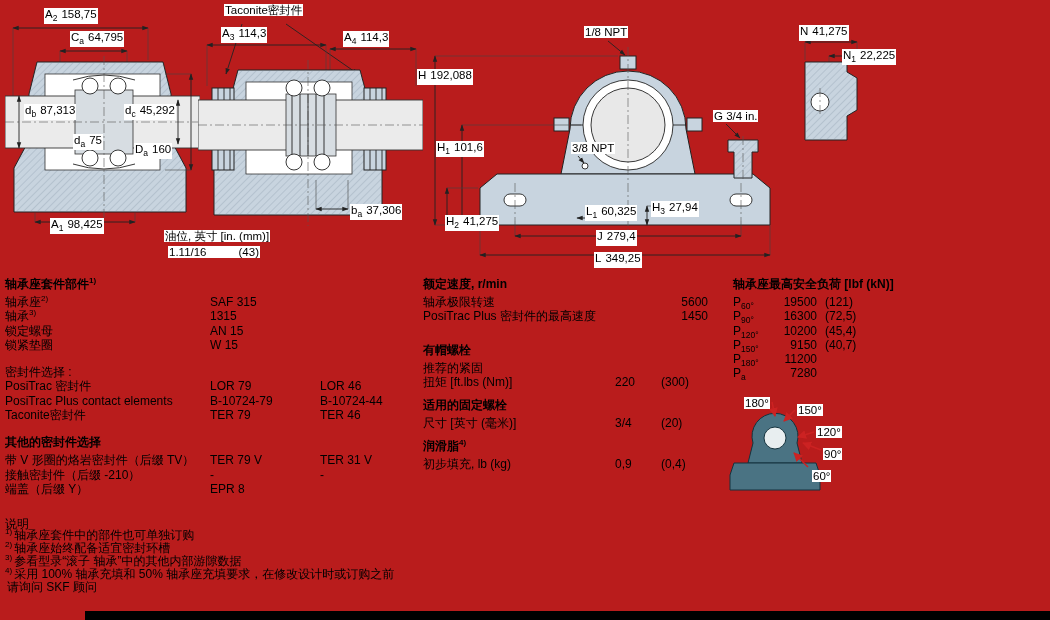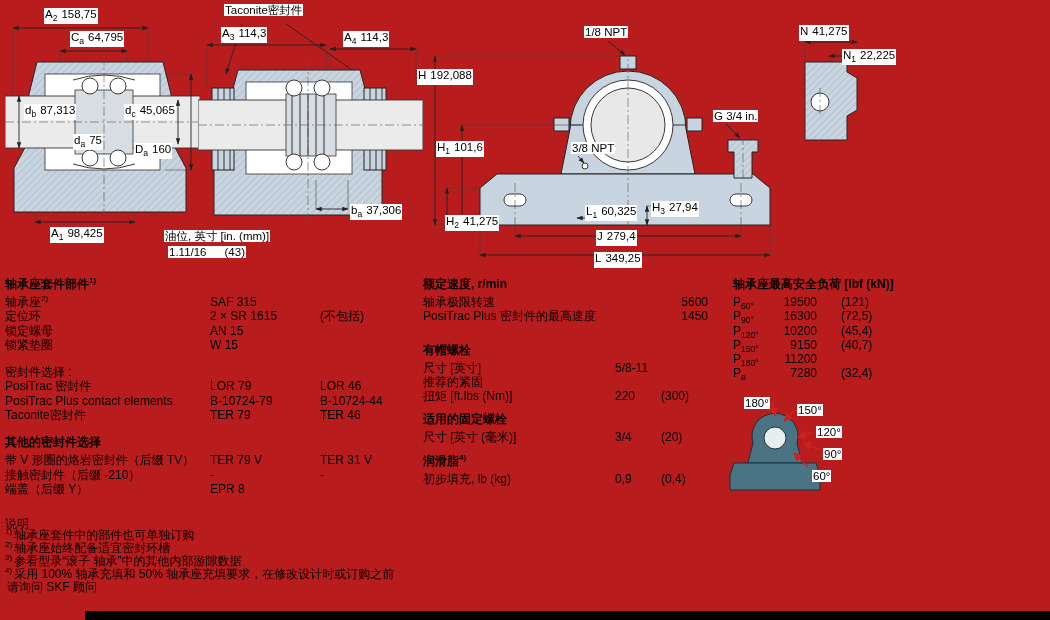--- a/index.html
+++ b/index.html
@@ -24,21 +24,21 @@
   .tbl{position:absolute;font-size:12px;line-height:13px}
   .tr{display:grid;height:14.3px;align-items:start}
   .parts{width:415px}
   .parts .tr{grid-template-columns:205px 110px 97px}
   .speed{width:290px}
   .speed .tr{grid-template-columns:192px 46px 47px}
   .speed .span2{grid-column:2/4;text-align:right}
   .load{width:300px}
   .load .tr{grid-template-columns:44px 40px auto}
   .load .val{text-align:right}
-  .load .par{padding-left:24px}
+  .load .par{padding-left:8px}
   .hd{font-weight:bold;height:18px}
   sup{font-size:8px;line-height:0}
   sub{font-size:8.5px}
   .sp13{height:13px}.sp19{height:19px}.sp9{height:9px}
   .notes{position:absolute;left:5px;top:516px;font-size:12px}
   .notes .nrow{height:13px;line-height:12px}
   .notes sup{margin-right:2px}
   .nhd{font-weight:normal;height:13px}
   .bar{position:absolute;background:#000}
 </style>
@@ -196,30 +196,30 @@
     <line x1="73" y1="17" x2="62" y2="28" class="rd" marker-end="url(#arr)"></line>
     <line x1="92" y1="39" x2="76" y2="44" class="rd" marker-end="url(#arr)"></line>
     <line x1="99" y1="57" x2="81" y2="50" class="rd" marker-end="url(#arr)"></line>
     <line x1="86" y1="74" x2="72" y2="60" class="rd" marker-end="url(#arr)"></line>
   </svg>
 
   <div class="lbl" style="left:44px;top:8px"><span>A</span><sub>2</sub><span class="dv">158,75</span></div>
   <div class="lbl" style="left:70px;top:31px"><span>C</span><sub>a</sub><span class="dv">64,795</span></div>
   <div class="lbl" style="left:24px;top:104px"><span>d</span><sub>b</sub><span class="dv">87,313</span></div>
   <div class="lbl" style="left:73px;top:134px"><span>d</span><sub>a</sub><span class="dv">75</span></div>
-  <div class="lbl" style="left:124px;top:104px"><span>d</span><sub>c</sub><span class="dv">45,065</span></div>
+  <div class="lbl" style="left:124px;top:104px"><span>d</span><sub>c</sub><span class="dv">45,292</span></div>
   <div class="lbl" style="left:134px;top:143px"><span>D</span><sub>a</sub><span class="dv">160</span></div>
-  <div class="lbl" style="left:50px;top:227px"><span>A</span><sub>1</sub><span class="dv">98,425</span></div>
+  <div class="lbl" style="left:50px;top:218px"><span>A</span><sub>1</sub><span class="dv">98,425</span></div>
 
   <div class="lbl" style="left:224px;top:4px">Taconite密封件</div>
   <div class="lbl" style="left:221px;top:27px"><span>A</span><sub>3</sub><span class="dv">114,3</span></div>
   <div class="lbl" style="left:343px;top:31px"><span>A</span><sub>4</sub><span class="dv">114,3</span></div>
   <div class="lbl" style="left:350px;top:204px"><span>b</span><sub>a</sub><span class="dv">37,306</span></div>
   <div class="lbl" style="left:164px;top:230px">油位, 英寸 [in. (mm)]</div>
-  <div class="lbl" style="left:168px;top:246px"><span>1.11/16</span><span style="margin-left:18px">(43)</span></div>
+  <div class="lbl" style="left:168px;top:246px"><span>1.11/16</span><span style="margin-left:32px">(43)</span></div>
 
   <div class="lbl" style="left:584px;top:26px">1/8 NPT</div>
   <div class="lbl" style="left:417px;top:69px"><span>H</span><sub></sub><span class="dv">192,088</span></div>
   <div class="lbl" style="left:436px;top:141px"><span>H</span><sub>1</sub><span class="dv">101,6</span></div>
   <div class="lbl" style="left:571px;top:142px">3/8 NPT</div>
   <div class="lbl" style="left:445px;top:215px"><span>H</span><sub>2</sub><span class="dv">41,275</span></div>
   <div class="lbl" style="left:585px;top:205px"><span>L</span><sub>1</sub><span class="dv">60,325</span></div>
   <div class="lbl" style="left:651px;top:201px"><span>H</span><sub>3</sub><span class="dv">27,94</span></div>
   <div class="lbl" style="left:596px;top:230px"><span>J</span><sub></sub><span class="dv">279,4</span></div>
   <div class="lbl" style="left:594px;top:252px"><span>L</span><sub></sub><span class="dv">349,25</span></div>
@@ -235,23 +235,23 @@
   <div class="lbl" style="left:812px;top:470px">60°</div>
 
   <div class="tbl parts" style="left:5px;top:278px">
     <div class="hd"><span>轴承座套件部件</span><sup>1)</sup></div>
     <div class="tr">
         <span><span>轴承座</span><sup>2)</sup></span>
         <span>SAF 315</span>
         <span></span>
       </div>
     <div class="tr">
-        <span><span>定位环</span><sup></sup></span>
-        <span>2 × SR 1615</span>
-        <span>(不包括)</span>
+        <span><span>轴承</span><sup>3)</sup></span>
+        <span>1315</span>
+        <span></span>
       </div>
     <div class="tr">
         <span><span>锁定螺母</span><sup></sup></span>
         <span>AN 15</span>
         <span></span>
       </div>
     <div class="tr">
         <span><span>锁紧垫圈</span><sup></sup></span>
         <span>W 15</span>
         <span></span>
@@ -300,25 +300,20 @@
         <span>轴承极限转速</span>
         <span class="span2">5600</span>
       </div>
     <div class="tr">
         <span>PosiTrac Plus 密封件的最高速度</span>
         <span class="span2">1450</span>
       </div>
     <div class="sp19"></div>
     <div class="hd">有帽螺栓</div>
     <div class="tr">
-        <span>尺寸 [英寸]</span>
-        <span>5/8-11</span>
-        <span></span>
-      </div>
-    <div class="tr">
         <span>推荐的紧固</span>
         <span></span>
         <span></span>
       </div>
     <div class="tr">
         <span>扭矩 [ft.lbs (Nm)]</span>
         <span>220</span>
         <span>(300)</span>
       </div>
     <div class="sp9"></div>
@@ -359,21 +354,20 @@
         <span class="val">9150</span>
         <span class="par">(40,7)</span>
       </div>
     <div class="tr">
         <span><span>P</span><sub>180°</sub></span>
         <span class="val">11200</span>
       </div>
     <div class="tr">
         <span><span>P</span><sub>a</sub></span>
         <span class="val">7280</span>
-        <span class="par">(32,4)</span>
       </div>
   </div>
 
   <div class="notes">
     <div class="nhd">说明</div>
     <div class="nrow"><sup>1)</sup><span>轴承座套件中的部件也可单独订购</span></div>
     <div class="nrow"><sup>2)</sup><span>轴承座始终配备适宜密封环槽</span></div>
     <div class="nrow"><sup>3)</sup><span>参看型录“滚子 轴承”中的其他内部游隙数据</span></div>
     <div class="nrow"><sup>4)</sup><span>采用 100% 轴承充填和 50% 轴承座充填要求，在修改设计时或订购之前</span></div>
     <div class="nrow"><sup></sup><span>请询问 SKF 顾问</span></div>

